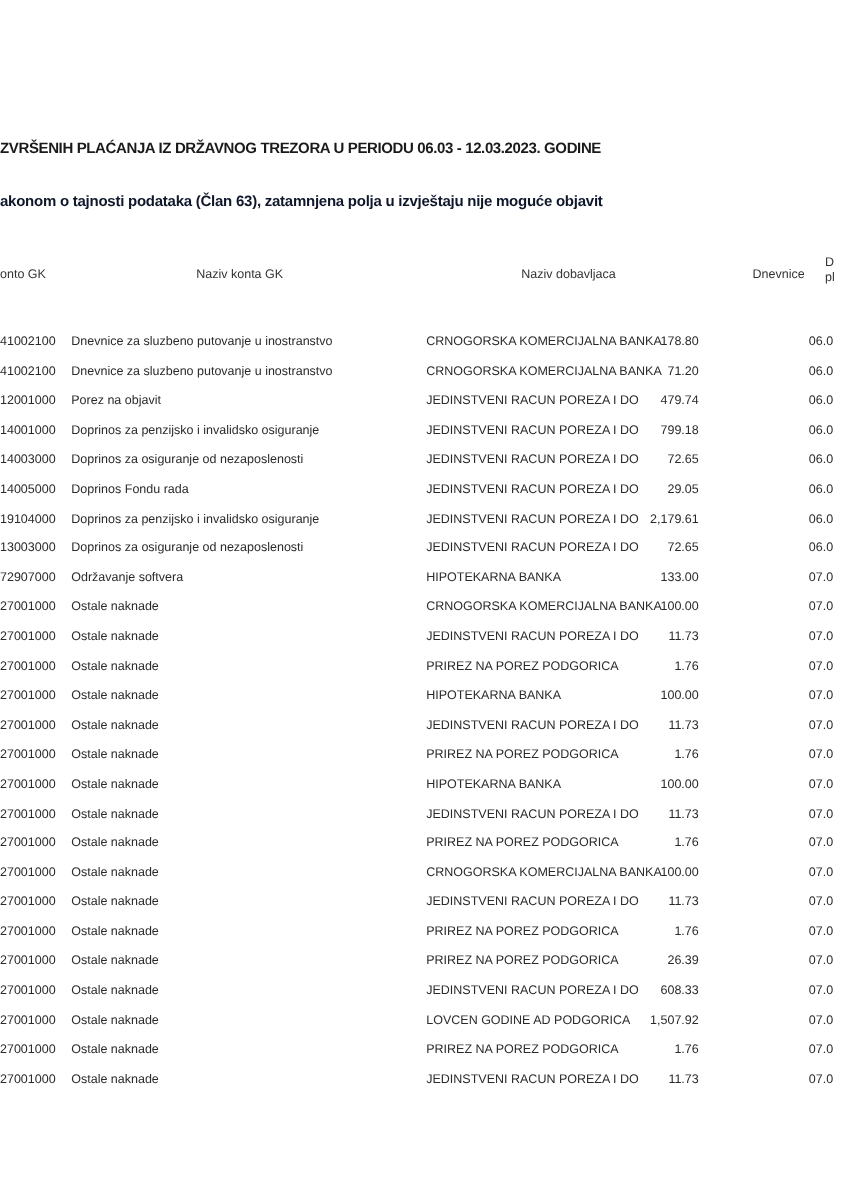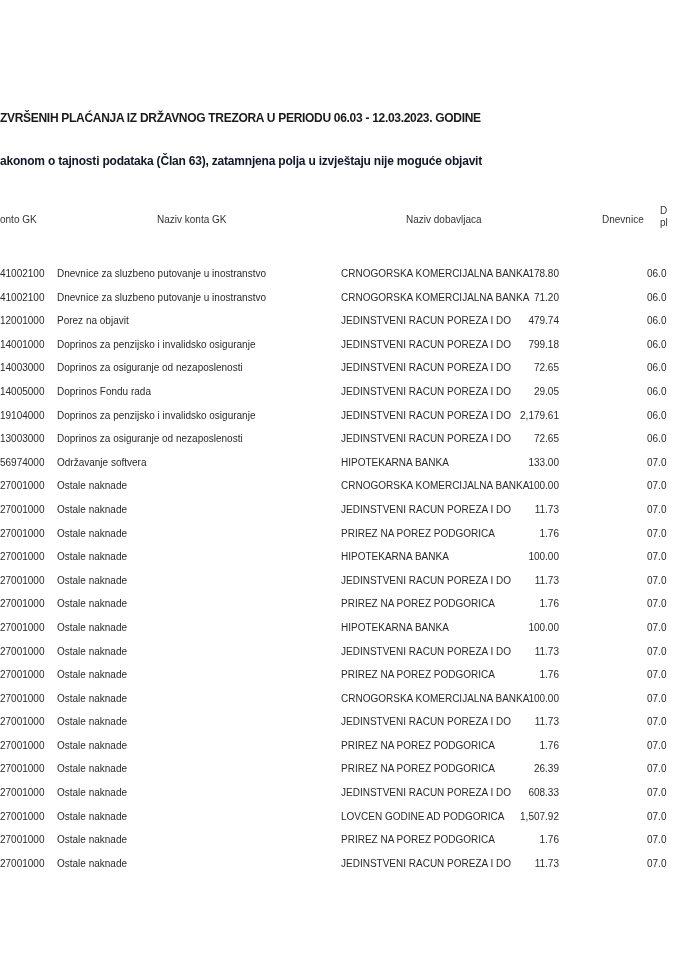--- a/index.html
+++ b/index.html
@@ -36,21 +36,21 @@
       letter-spacing: -0.2px;
     }
     .hdr {
       position: absolute;
       font-size: 10px;
       color: #333333;
       white-space: nowrap;
     }
     .hdr-konto { left: 0px; top: 214px; }
     .hdr-naziv { left: 157px; top: 214px; }
-    .hdr-dob { left: 406px; top: 214px; }
+    .hdr-dob { left: 417px; top: 214px; }
     .hdr-plac { left: 602px; top: 214px; }
     .hdr-datum {
       left: 660px;
       top: 205px;
       line-height: 12px;
       text-align: left;
     }
     .rows {
       position: absolute;
       left: 0;
@@ -140,21 +140,21 @@
       <span class="c-datum">06.0</span>
     </div>
     <div class="row">
       <span class="c-konto">13003000</span>
       <span class="c-naziv">Doprinos za osiguranje od nezaposlenosti</span>
       <span class="c-dob">JEDINSTVENI RACUN POREZA I DO</span>
       <span class="c-plac">72.65</span>
       <span class="c-datum">06.0</span>
     </div>
     <div class="row">
-      <span class="c-konto">56974000</span>
+      <span class="c-konto">72907000</span>
       <span class="c-naziv">Održavanje softvera</span>
       <span class="c-dob">HIPOTEKARNA BANKA</span>
       <span class="c-plac">133.00</span>
       <span class="c-datum">07.0</span>
     </div>
     <div class="row">
       <span class="c-konto">27001000</span>
       <span class="c-naziv">Ostale naknade</span>
       <span class="c-dob">CRNOGORSKA KOMERCIJALNA BANKA</span>
       <span class="c-plac">100.00</span>

